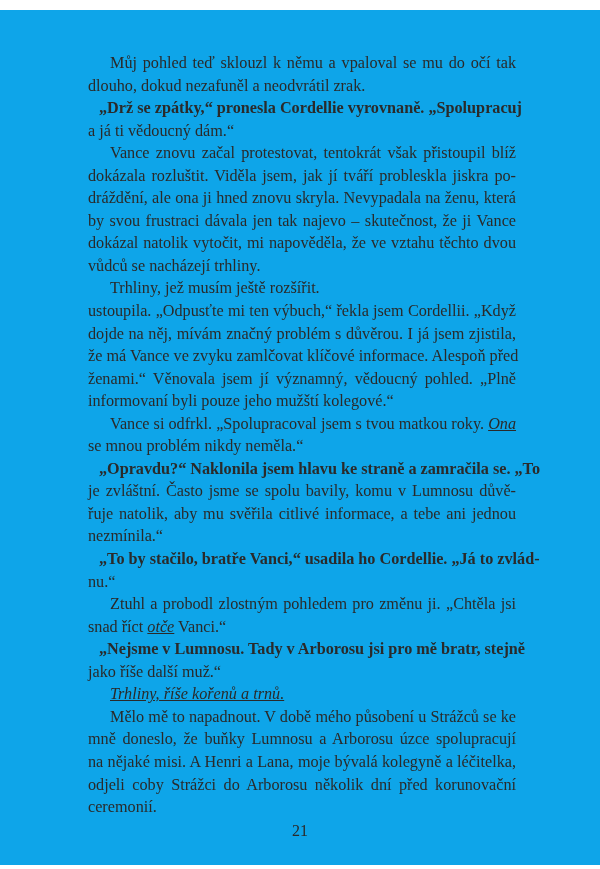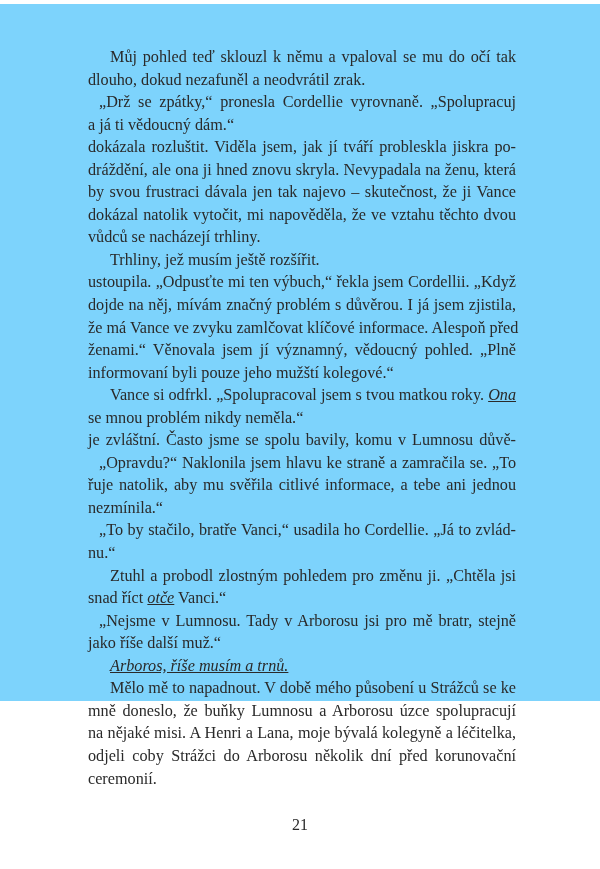--- a/index.html
+++ b/index.html
@@ -1,39 +1,39 @@
 <!DOCTYPE html>
 <html><head>
   <meta charset="utf-8">
   <style>
     html, body { margin: 0; padding: 0; background: #ffffff; }
     body { width: 600px; height: 869px; position: relative; overflow: hidden; }
     .page {
-      position: absolute; left: 0; top: 4px; width: 600px; height: 697px;
-      background: #7dd3fc;
+      position: absolute; left: 0; top: 10px; width: 600px; height: 855px;
+      background: #0ea5e9;
     }
     .text-block {
       position: absolute;
       left: 88px;
       top: 42px;
       width: 428px;
       font-family: "Liberation Serif", "DejaVu Serif", serif;
       font-size: 16.2px;
       line-height: 22.55px;
       color: #2a2a2a;
     }
     .line {
       display: block;
       white-space: nowrap;
       text-align: justify;
       text-align-last: justify;
       height: 22.55px;
     }
     .line.indent { padding-left: 22px; }
-    .line.indent-small { padding-left: 11px; }
+    .line.indent-small { padding-left: 11px; font-weight: bold; }
     .line.last { text-align-last: left; }
     .line i, .line em { font-style: italic; text-decoration: underline; }
     .page-number {
       position: absolute;
       left: 0; width: 600px;
       top: 812px;
       text-align: center;
       font-family: "Liberation Serif", "DejaVu Serif", serif;
       font-size: 16px;
       color: #2a2a2a;
@@ -41,44 +41,45 @@
   </style>
 </head>
 <body>
 
 <div class="page">
   <div class="text-block" id="text-block">
       <div class="line indent"><span>Můj pohled teď sklouzl k němu a vpaloval se mu do očí tak</span></div>
       <div class="line last"><span>dlouho, dokud nezafuněl a neodvrátil zrak.</span></div>
       <div class="line indent-small"><span>„Drž se zpátky,“ pronesla Cordellie vyrovnaně. „Spolupracuj</span></div>
       <div class="line last"><span>a já ti vědoucný dám.“</span></div>
+      <div class="line indent"><span>Vance znovu začal protestovat, tentokrát však přistoupil blíž</span></div>
       <div class="line"><span>dokázala rozluštit. Viděla jsem, jak jí tváří probleskla jiskra po-</span></div>
       <div class="line"><span>dráždění, ale ona ji hned znovu skryla. Nevypadala na ženu, která</span></div>
       <div class="line"><span>by svou frustraci dávala jen tak najevo – skutečnost, že ji Vance</span></div>
       <div class="line"><span>dokázal natolik vytočit, mi napověděla, že ve vztahu těchto dvou</span></div>
       <div class="line last"><span>vůdců se nacházejí trhliny.</span></div>
       <div class="line indent last"><span>Trhliny, jež musím ještě rozšířit.</span></div>
       <div class="line"><span>ustoupila. „Odpusťte mi ten výbuch,“ řekla jsem Cordellii. „Když</span></div>
       <div class="line"><span>dojde na něj, mívám značný problém s důvěrou. I já jsem zjistila,</span></div>
       <div class="line"><span>že má Vance ve zvyku zamlčovat klíčové informace. Alespoň před</span></div>
       <div class="line"><span>ženami.“ Věnovala jsem jí významný, vědoucný pohled. „Plně</span></div>
       <div class="line last"><span>informovaní byli pouze jeho mužští kolegové.“</span></div>
       <div class="line indent"><span>Vance si odfrkl. „Spolupracoval jsem s tvou matkou roky.</span> <i>Ona</i></div>
       <div class="line last"><span>se mnou problém nikdy neměla.“</span></div>
+      <div class="line indent-small"><span>„Opravdu?“ Naklonila jsem hlavu ke straně a zamračila se. „To</span></div>
       <div class="line"><span>je zvláštní. Často jsme se spolu bavily, komu v Lumnosu důvě-</span></div>
-      <div class="line indent-small"><span>„Opravdu?“ Naklonila jsem hlavu ke straně a zamračila se. „To</span></div>
       <div class="line"><span>řuje natolik, aby mu svěřila citlivé informace, a tebe ani jednou</span></div>
       <div class="line last"><span>nezmínila.“</span></div>
       <div class="line indent-small"><span>„To by stačilo, bratře Vanci,“ usadila ho Cordellie. „Já to zvlád-</span></div>
       <div class="line last"><span>nu.“</span></div>
       <div class="line indent"><span>Ztuhl a probodl zlostným pohledem pro změnu ji. „Chtěla jsi</span></div>
       <div class="line last"><span>snad říct </span><i>otče</i><span> Vanci.“</span></div>
       <div class="line indent-small"><span>„Nejsme v Lumnosu. Tady v Arborosu jsi pro mě bratr, stejně</span></div>
       <div class="line last"><span>jako říše další muž.“</span></div>
-      <div class="line indent last"><i>Arboros, říše musím a trnů.</i></div>
+      <div class="line indent last"><i>Trhliny, říše kořenů a trnů.</i></div>
       <div class="line indent"><span>Mělo mě to napadnout. V době mého působení u Strážců se ke</span></div>
       <div class="line"><span>mně doneslo, že buňky Lumnosu a Arborosu úzce spolupracují</span></div>
       <div class="line"><span>na nějaké misi. A Henri a Lana, moje bývalá kolegyně a léčitelka,</span></div>
       <div class="line"><span>odjeli coby Strážci do Arborosu několik dní před korunovační</span></div>
       <div class="line last"><span>ceremonií.</span></div>
     </div>
   <div class="page-number">21</div>
 </div>
 
 </body></html>

